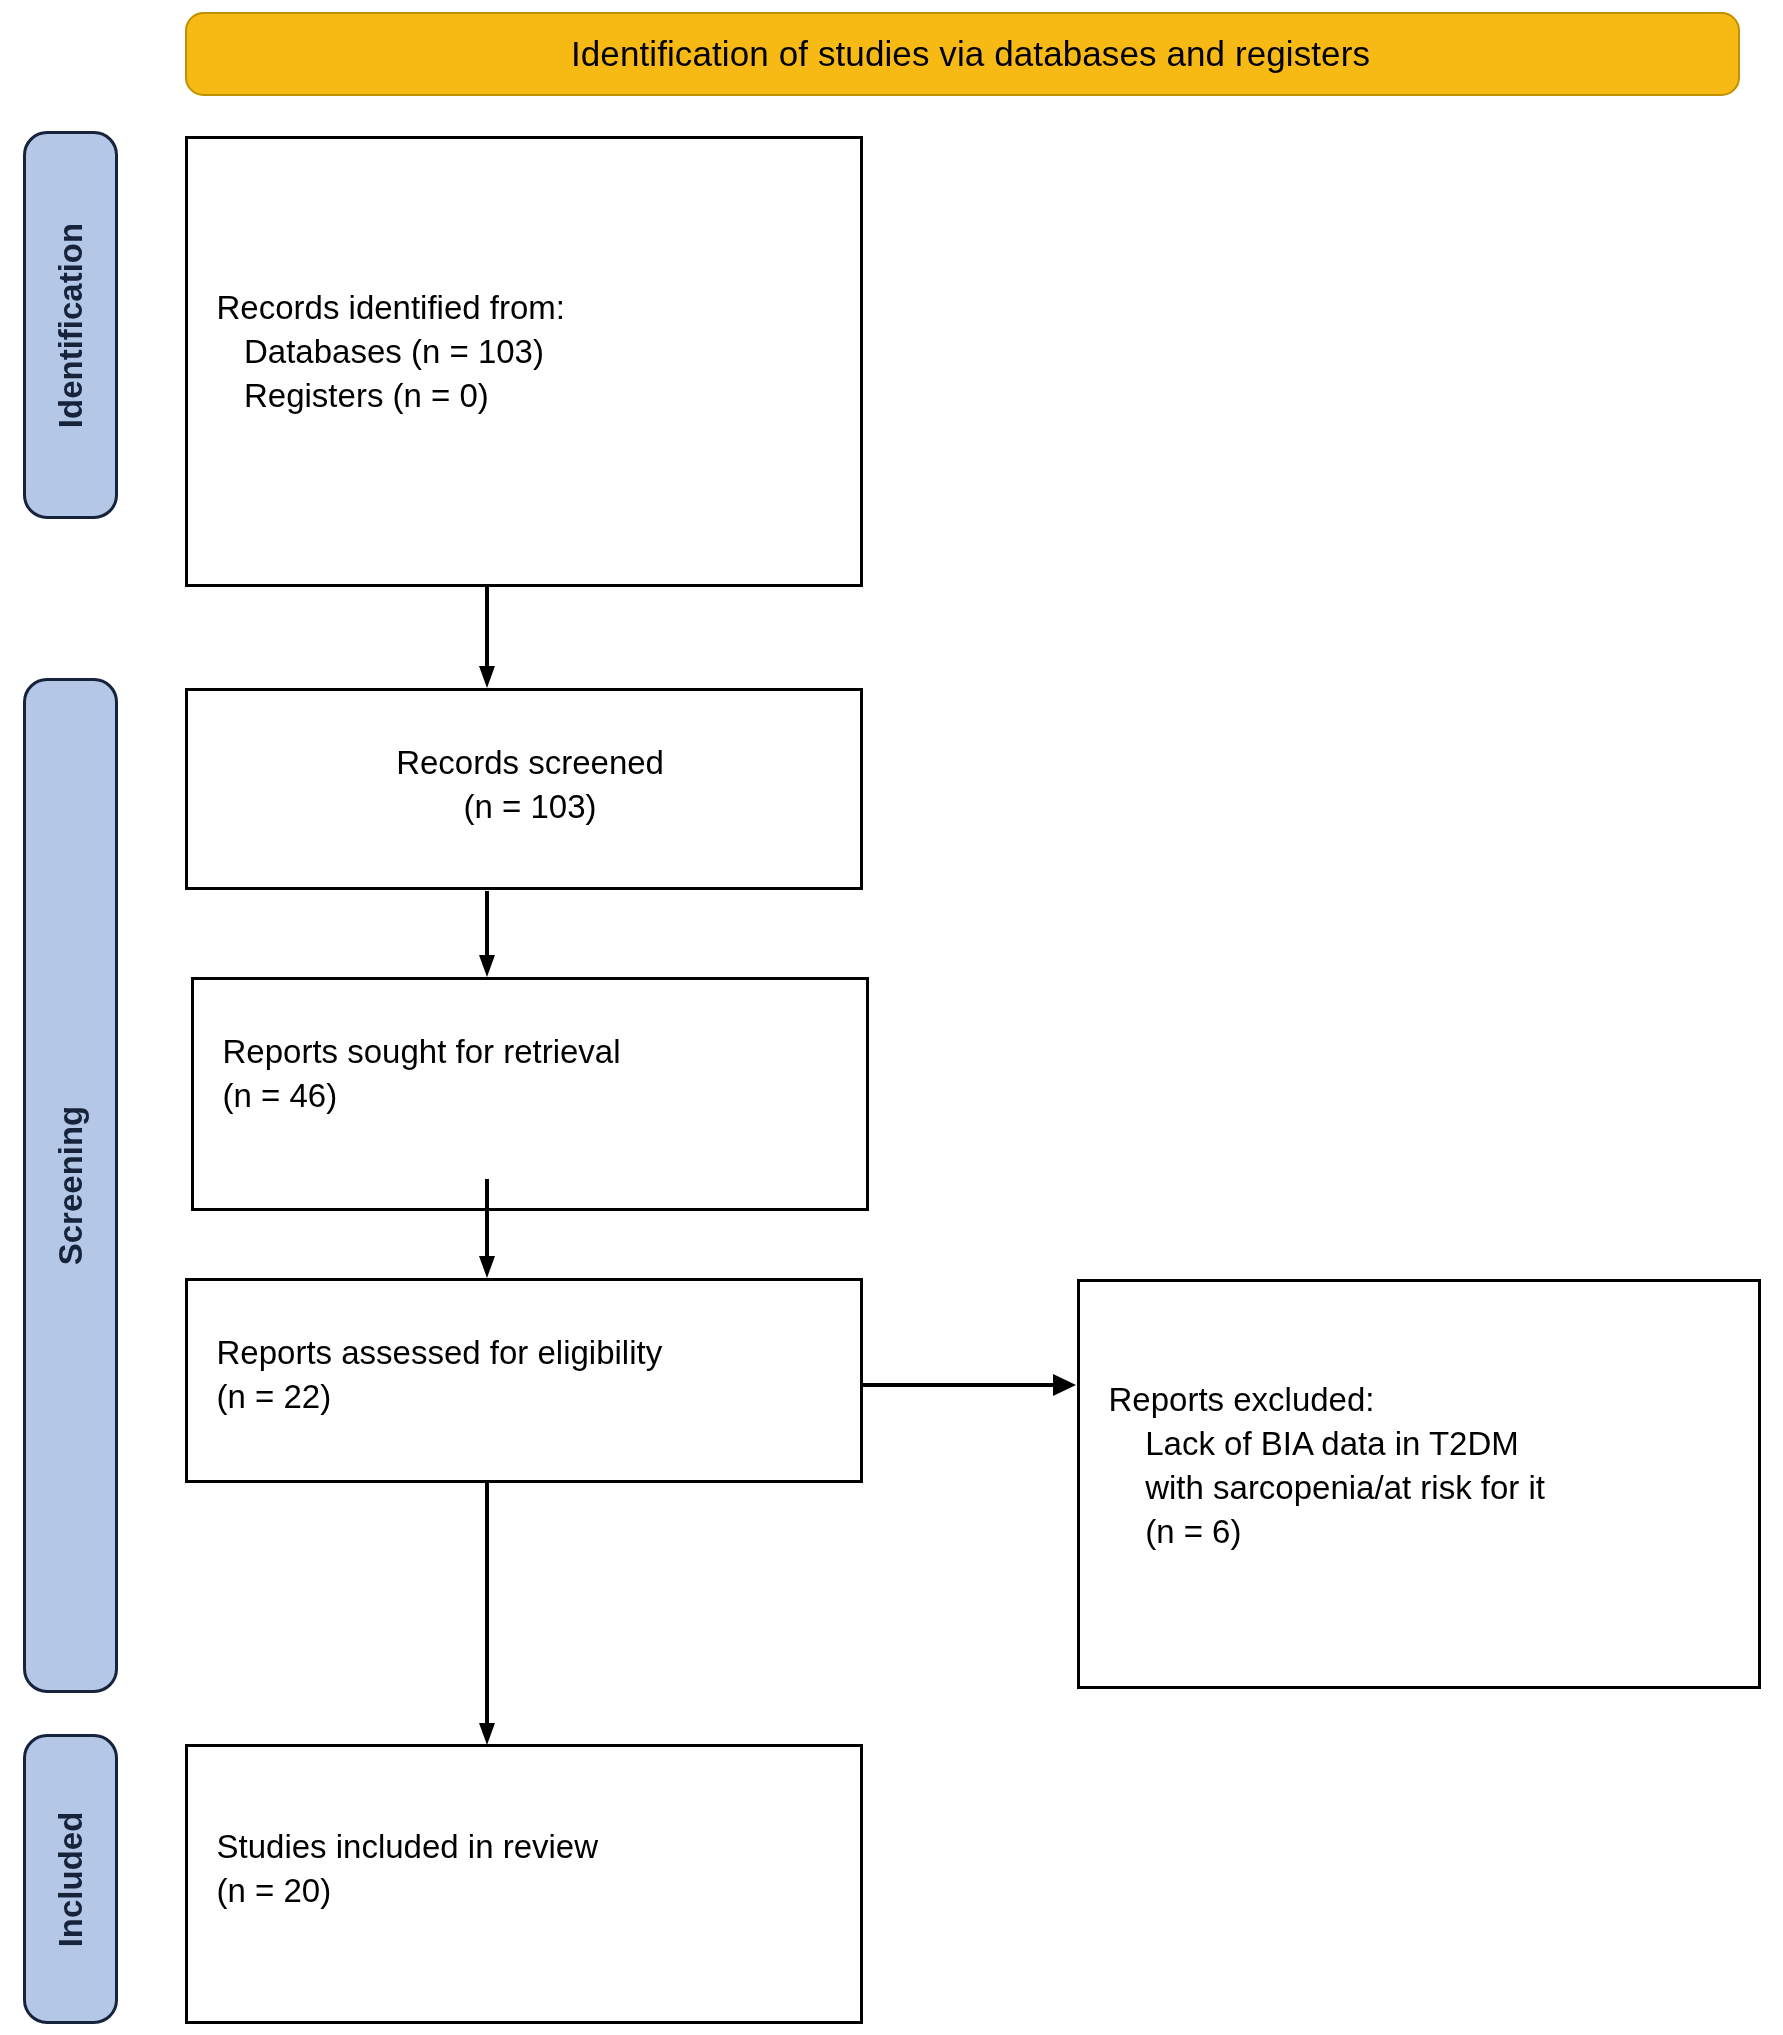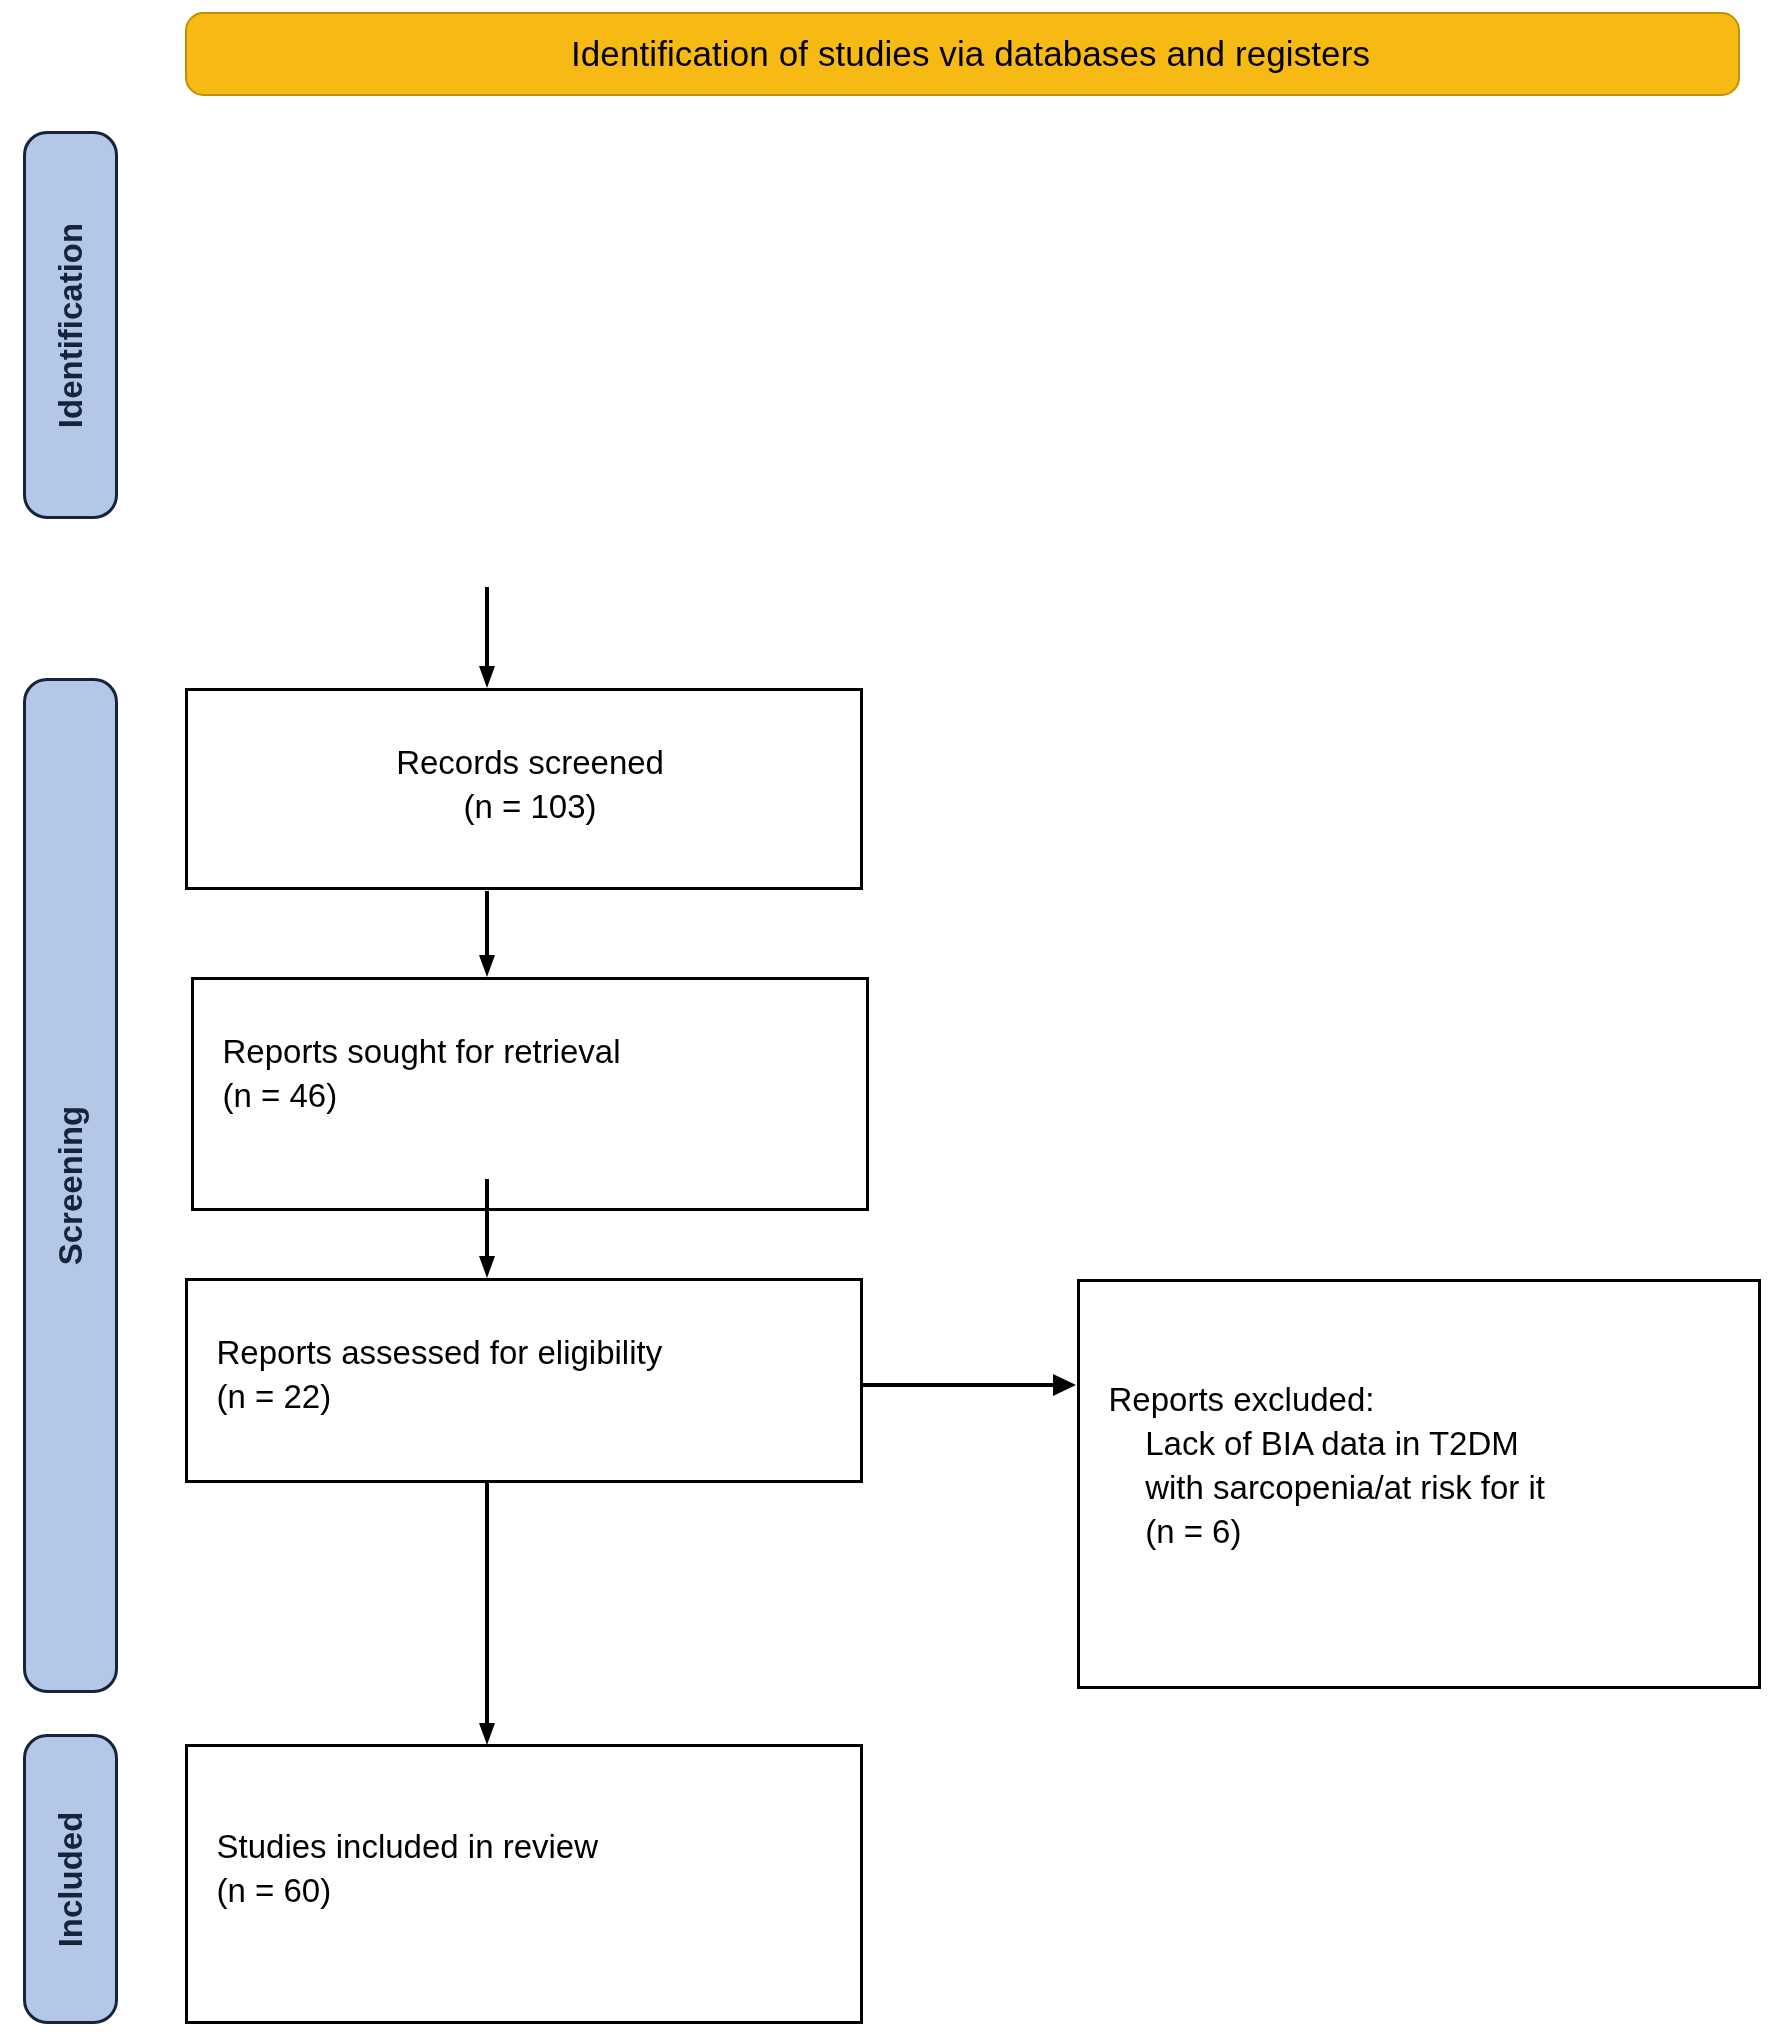--- a/index.html
+++ b/index.html
@@ -176,20 +176,25 @@
   <div class="stage-tab" id="tab-identification">
     <span class="stage-tab-label">Identification</span>
   </div>
   <div class="stage-tab" id="tab-screening">
     <span class="stage-tab-label">Screening</span>
   </div>
   <div class="stage-tab" id="tab-included">
     <span class="stage-tab-label">Included</span>
   </div>
 
+  <div class="flow-box" id="box-identified">
+    <div class="box-text">Records identified from:
+   Databases (n = 103)
+   Registers (n = 0)</div>
+  </div>
 
   <div class="flow-box" id="box-screened">
     <div class="box-text">Records screened
 (n = 103)</div>
   </div>
 
   <div class="flow-box" id="box-sought">
     <div class="box-text">Reports sought for retrieval
 (n = 46)</div>
   </div>
@@ -201,21 +206,21 @@
 
   <div class="flow-box" id="box-excluded">
     <div class="box-text">Reports excluded:
     Lack of BIA data in T2DM
     with sarcopenia/at risk for it
     (n = 6)</div>
   </div>
 
   <div class="flow-box" id="box-included">
     <div class="box-text">Studies included in review
-(n = 60)</div>
+(n = 20)</div>
   </div>
 
   <div class="v-arrow" id="arrow-1">
     <div class="shaft"></div>
     <div class="head"></div>
   </div>
   <div class="v-arrow" id="arrow-2">
     <div class="shaft"></div>
     <div class="head"></div>
   </div>

